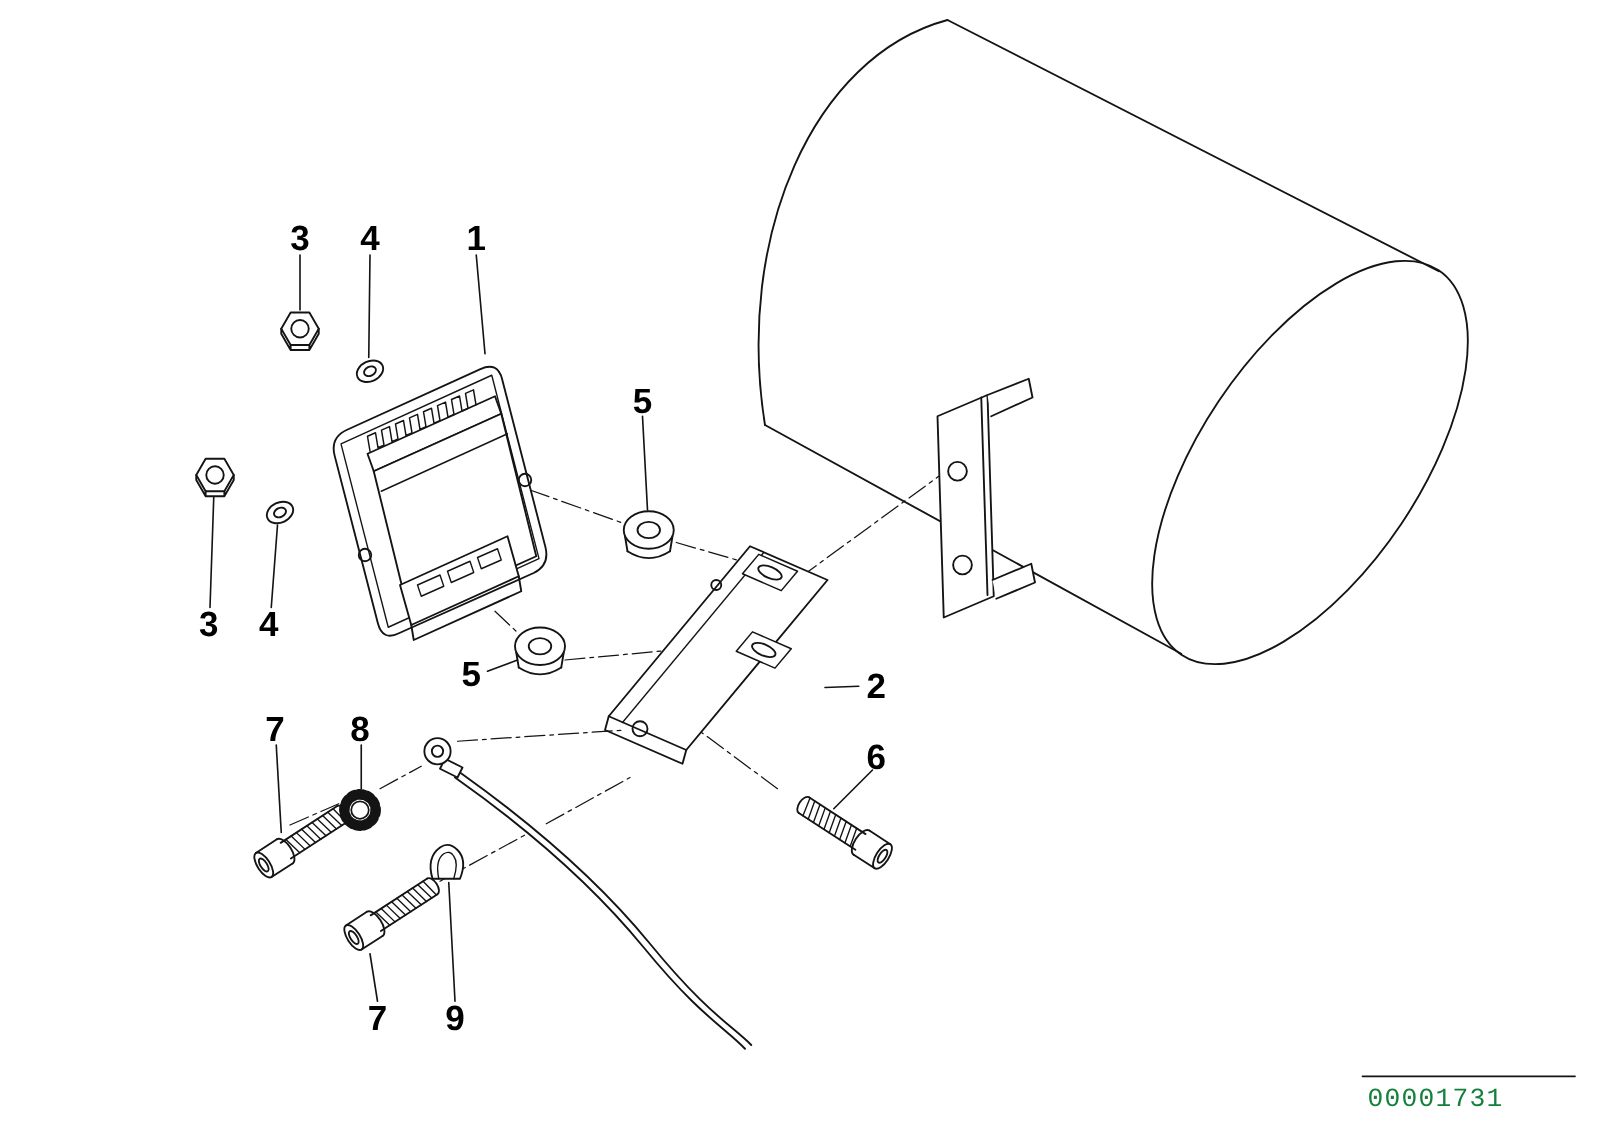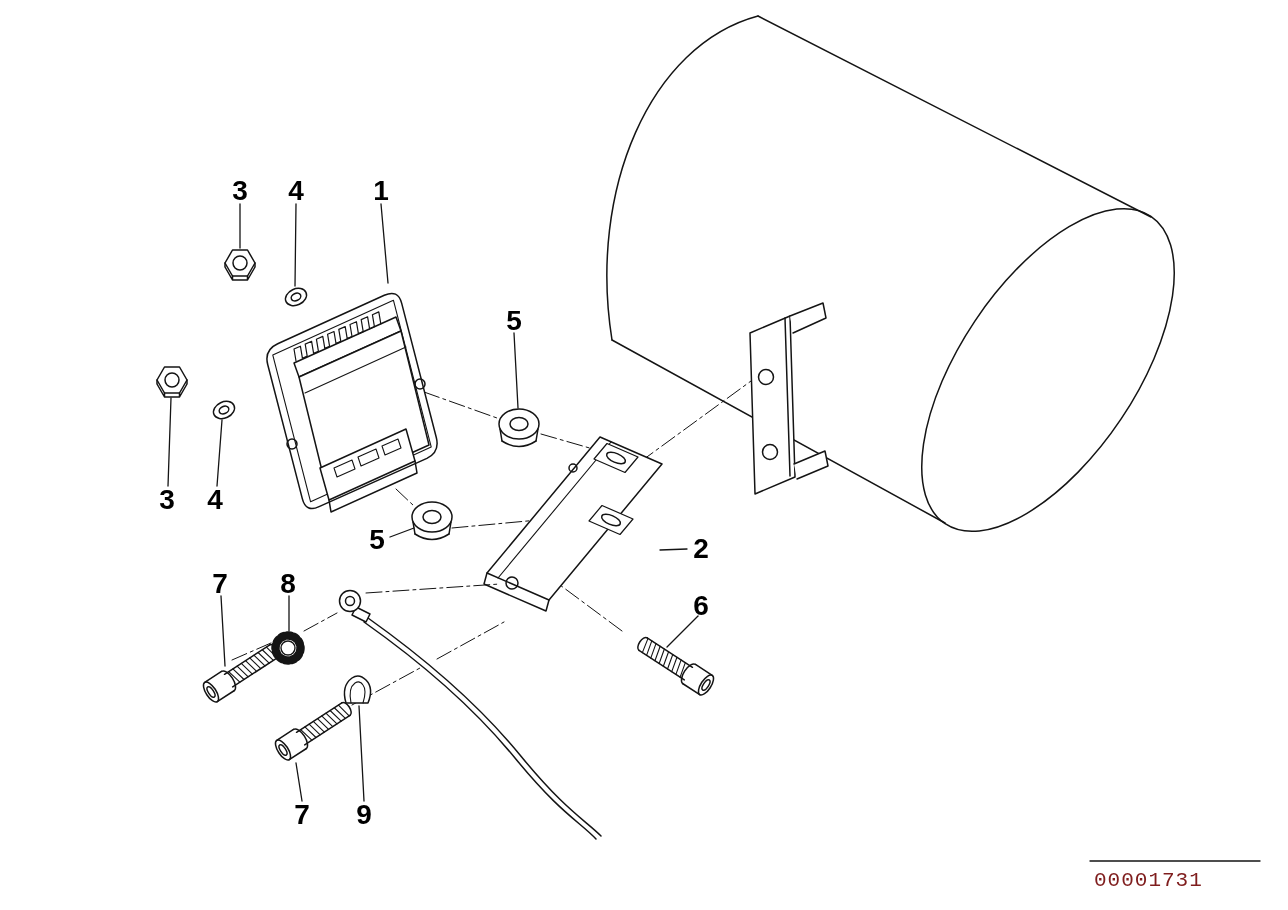--- a/index.html
+++ b/index.html
@@ -18,21 +18,21 @@
     color:#000;
     line-height:1;
     cursor:default;
     user-select:none;
   }
   .diagram-number{
     position:absolute;
     left:1094px;top:869px;
     font:400 21px "Liberation Mono",monospace;
     letter-spacing:1px;
-    color:#7f1d1d;
+    color:#15803d;
   }
 </style>
 </head>
 <body>
 
 <div class="stage">
 
   <svg width="1288" height="910" viewBox="0 0 1288 910" stroke="#141414" fill="none" stroke-width="1.5" stroke-linecap="round" stroke-linejoin="round">
 
     <defs>

